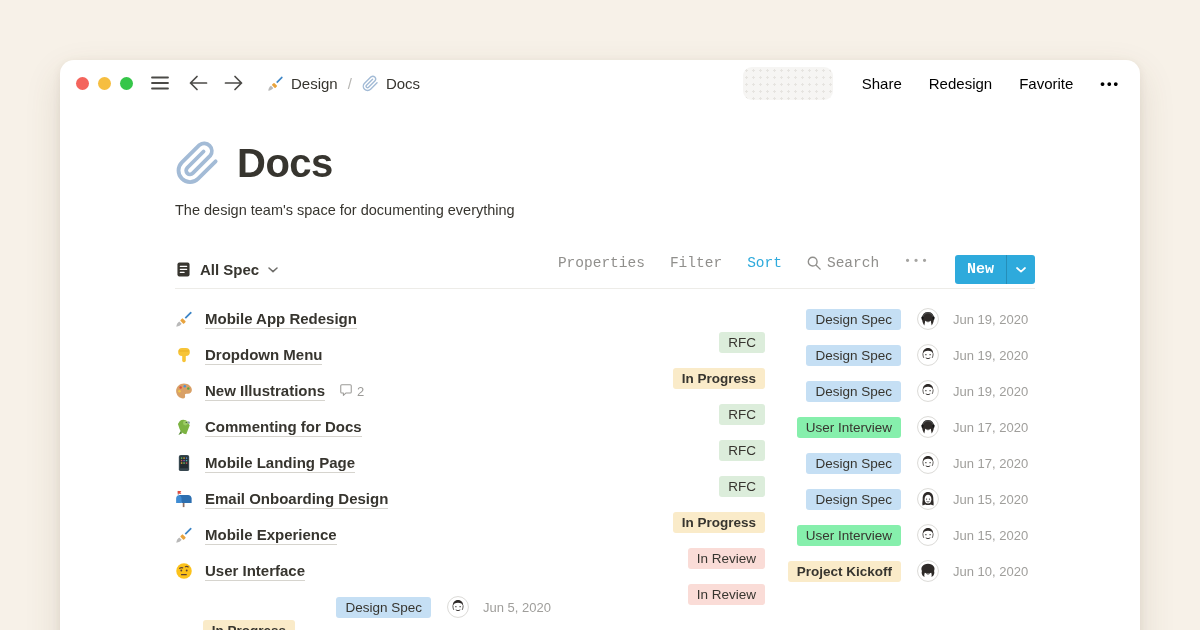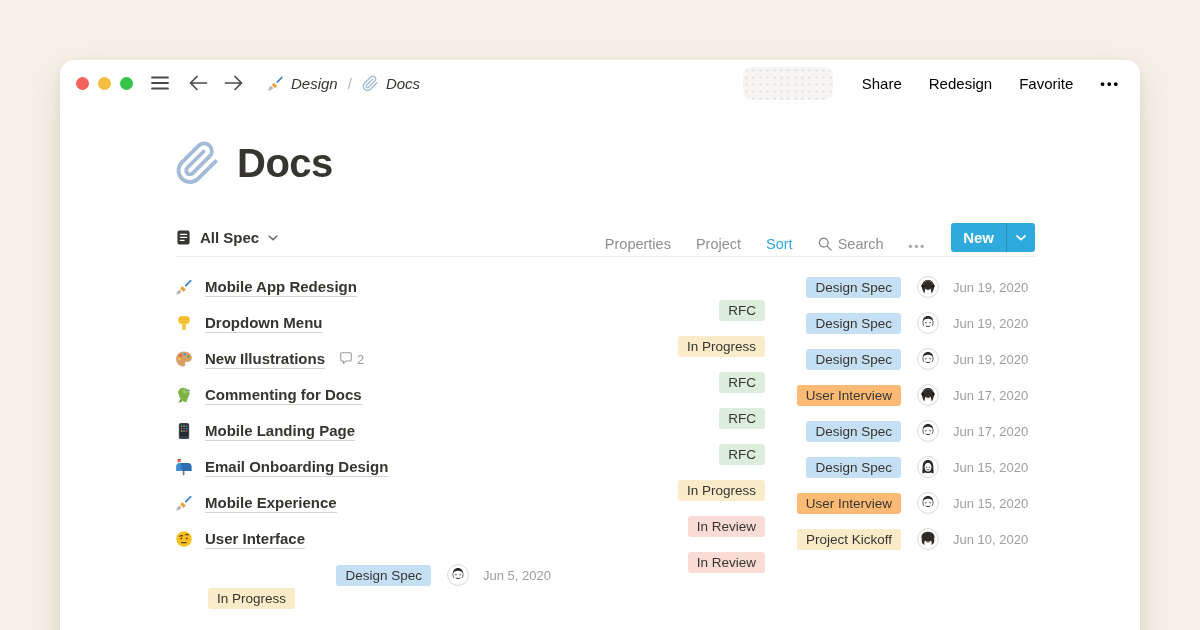--- a/index.html
+++ b/index.html
@@ -23,21 +23,21 @@
   }
   .traffic { display:flex; align-items:center; gap:9px; margin-right:18px; }
   .light { width:13px; height:13px; border-radius:50%; }
   .light.red    { background:#F4645C; }
   .light.yellow { background:#F6BE40; }
   .light.green  { background:#35C649; }
   .chrome-btn { display:flex; align-items:center; justify-content:center; color:#4B4A47; cursor:pointer; }
   .hamburger { margin-right:20px; }
   .nav-arrow { margin-right:16px; }
   .breadcrumb { display:flex; align-items:center; gap:8px; font-size:15px; margin-left:8px; }
-  .crumb { display:flex; align-items:center; gap:7px; cursor:pointer;font-style:italic; }
+  .crumb { display:flex; align-items:center; gap:7px; cursor:pointer; }
   .crumb-sep { color:#B6B5B2; margin:0 2px; }
   .bc-icon { width:17px; height:17px; display:inline-flex; }
   .bc-icon svg { width:100%; height:100%; }
   .titlebar-right { margin-left:auto; display:flex; align-items:center; gap:27px; font-size:15px; color:#000000; }
   .tb-action { cursor:pointer; white-space:nowrap; }
   .redacted {
     width:90px; height:33px; border-radius:9px;
     background-color:#F6F5F3;
     background-image:radial-gradient(#E6E4E0 1px, transparent 1.4px);
     background-size:7px 7px;
@@ -55,21 +55,21 @@
 
   
   .toolbar {
     margin-top:33px; height:38px; display:flex; align-items:center;
     border-bottom:1px solid #EDECE8;
   }
   .view-switcher { display:flex; align-items:center; gap:8px; font-size:15px; font-weight:700; cursor:pointer; }
   .view-icon { width:17px; height:17px; display:inline-flex; }
   .view-icon svg { width:100%; height:100%; }
   .chev { color:#6E6D6A; display:inline-flex; margin-left:1px; }
-  .toolbar-right { margin-left:auto; display:flex; align-items:flex-end; gap:25px; font-size:14.5px; color:#908F8C; }
+  .toolbar-right { margin-left:auto; display:flex; align-items:flex-start; gap:25px; font-size:14.5px; color:#908F8C;font-family:Liberation Mono, monospace; }
   .tool-item { cursor:pointer; white-space:nowrap; }
   .tool-item.active { color:#2EAADC; }
   .search-group { display:flex; align-items:center; gap:6px; cursor:pointer; }
   .search-group svg { width:14px; height:14px; }
   .tool-more { letter-spacing:2px; font-size:11px; font-weight:700; color:#A5A4A1; cursor:pointer; }
   .new-btn {
     display:flex; align-items:stretch; background:#2EAADC; border-radius:3px;
     color:#fff; font-size:15px; font-weight:700; height:29px; overflow:hidden; cursor:pointer;
   }
   .new-btn-main { display:flex; align-items:center; padding:0 12px; }
@@ -91,24 +91,24 @@
   .col-status { width:120px; display:flex; justify-content:flex-end; flex:none;margin-top:46px; }
   .col-type   { width:120px; display:flex; justify-content:flex-end; flex:none; margin-left:16px; }
   .col-avatar { width:22px; height:22px; flex:none; margin-left:16px; }
   .col-avatar svg { width:22px; height:22px; display:block; }
   .col-date   { width:82px; flex:none; margin-left:14px; font-size:13px; color:#9F9E9B; white-space:nowrap; }
   .tag {
     display:inline-block; padding:3px 9px; border-radius:3px;
     font-size:13.5px; color:#37352F; white-space:nowrap; cursor:pointer;
   }
   .tag[data-tag="green"]  { background:#DCEDDB; }
-  .tag[data-tag="yellow"] { background:#FAEBC9; }
+  .tag[data-tag="yellow"] { background:#FAEBC9;font-weight:bold; }
   .tag[data-tag="pink"]   { background:#FADCD7; }
   .tag[data-tag="blue"]   { background:#C5DFF4; }
-  .tag[data-tag="gray"]   { background:#fdba74; }
+  .tag[data-tag="gray"]   { background:#86efac; }
 </style>
 </head>
 <body>
 
 <div class="window">
 
   <div class="titlebar">
     <div class="traffic">
       <span class="light red"></span>
       <span class="light yellow"></span>
@@ -162,39 +162,40 @@
   <div class="content">
 
     <div class="page-header">
       <span class="page-icon">
           <svg viewBox="0 0 24 24">
             <path d="M21.2 11.1l-9.1 9.1a6 6 0 0 1-8.5-8.5l9.2-9.1a4 4 0 0 1 5.6 5.6l-9.1 9.1a2 2 0 0 1-2.9-2.8l8.5-8.5" fill="none" stroke="#A3BBD6" stroke-width="2" stroke-linecap="round" stroke-linejoin="round"></path>
           </svg>
         </span>
       <h1 class="page-title">Docs</h1>
     </div>
+    <div class="page-subtitle">The design team's space for documenting everything</div>
 
     <div class="toolbar">
       <div class="view-switcher">
         <span class="view-icon">
             <svg viewBox="0 0 16 16">
               <rect x="2.3" y="1.5" width="11.4" height="13" rx="1.8" fill="#37352F"></rect>
               <path d="M5 5h6M5 7.8h6M5 10.6h3.6" stroke="#fff" stroke-width="1.2" stroke-linecap="round"></path>
             </svg>
           </span>
         <span>All Spec</span>
         <span class="chev">
           <svg width="10" height="6" viewBox="0 0 10 6">
               <path d="M1 1l4 3.6L9 1" stroke="currentColor" stroke-width="1.5" fill="none" stroke-linecap="round" stroke-linejoin="round"></path>
             </svg>
         </span>
       </div>
       <div class="toolbar-right">
         <span class="tool-item">Properties</span>
-        <span class="tool-item">Project</span>
+        <span class="tool-item">Filter</span>
         <span class="tool-item active">Sort</span>
         <span class="search-group">
           <svg viewBox="0 0 16 16">
               <circle cx="6.5" cy="6.5" r="5" fill="none" stroke="#908F8C" stroke-width="1.6"></circle>
               <path d="M10.5 10.5L15 15" stroke="#908F8C" stroke-width="1.6" stroke-linecap="round"></path>
             </svg>
           <span>Search</span>
         </span>
         <span class="tool-more">•••</span>
         <div class="new-btn">

